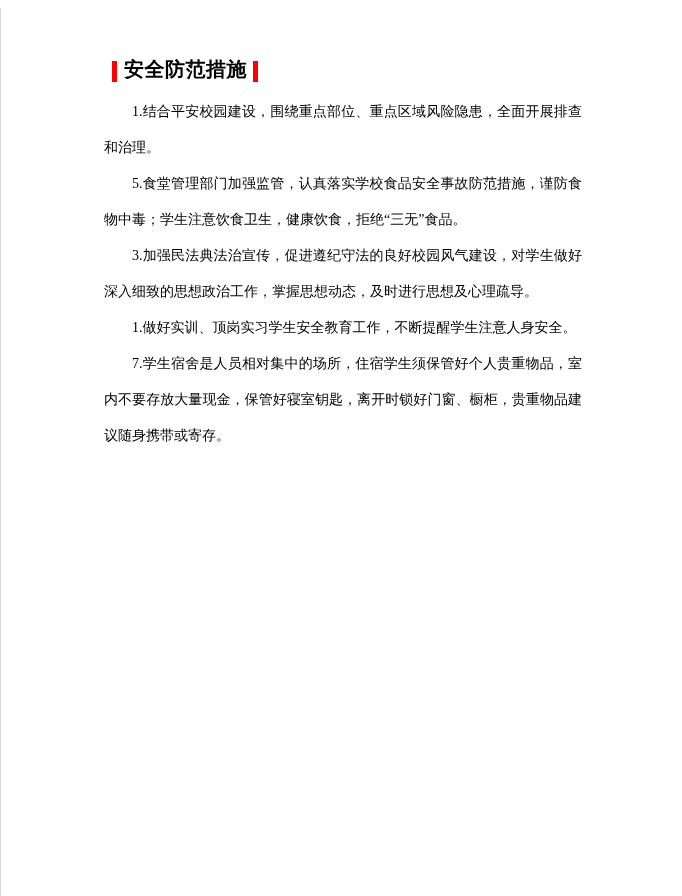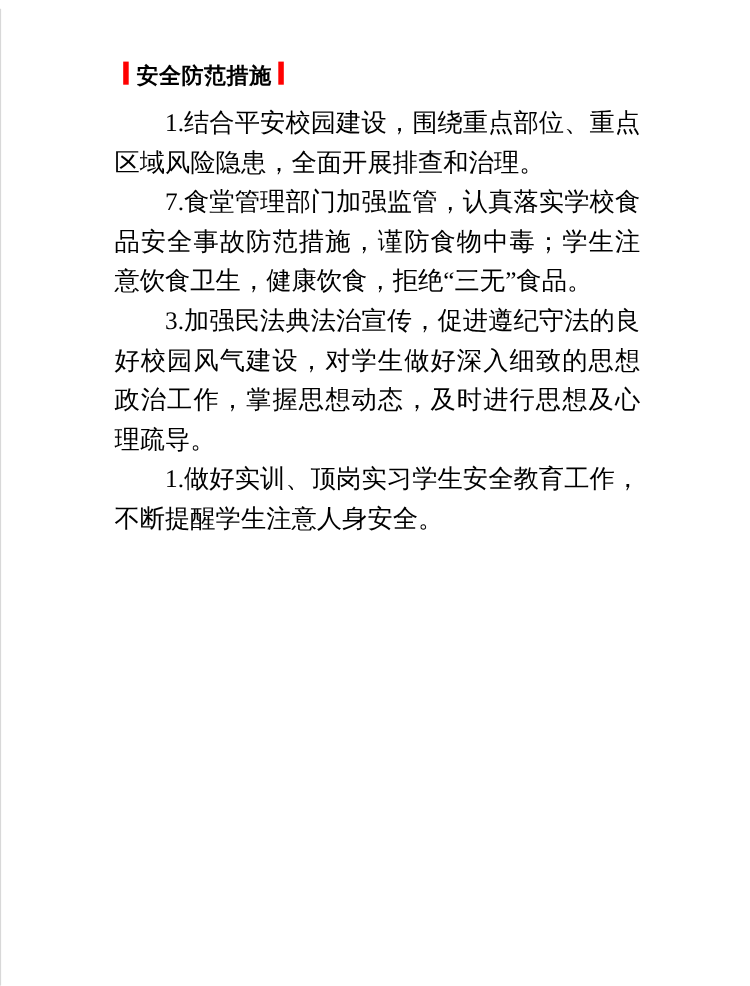--- a/index.html
+++ b/index.html
@@ -24,21 +24,21 @@
     background: #d8d8d8;
   }
   .doc {
     position: absolute;
     left: 104px;
     top: 56px;
     width: 478px;
   }
   .doc-title {
     display: flex;
-    align-items: flex-start;
+    align-items: flex-end;
     margin-left: 8px;
     margin-bottom: 12px;
     height: 26px;
   }
   .accent-bar {
     width: 5px;
     height: 21px;
     background: #ff0000;
     flex: 0 0 auto;
   }
@@ -47,21 +47,21 @@
   .doc-title-text {
     font-weight: bold;
     font-size: 20px;
     line-height: 26px;
     letter-spacing: 0.5px;
     color: #000000;
     white-space: nowrap;
   }
   .doc-body p {
     margin: 0;
-    font-size: 23px;
+    font-size: 14px;
     line-height: 36px;
     text-align: justify;
     text-justify: inter-character;
     text-indent: 2em;
     color: #000000;
   }
   .doc-body p.clipped {
     text-align-last: justify;
     white-space: nowrap;
     overflow: hidden;
@@ -75,18 +75,19 @@
 <div class="doc">
 
   <div class="doc-title">
     <span class="accent-bar left"></span>
     <span class="doc-title-text">安全防范措施</span>
     <span class="accent-bar right"></span>
   </div>
 
   <div class="doc-body">
     <p>1.结合平安校园建设，围绕重点部位、重点区域风险隐患，全面开展排查和治理。</p>
-    <p>7.食堂管理部门加强监管，认真落实学校食品安全事故防范措施，谨防食物中毒；学生注意饮食卫生，健康饮食，拒绝“三无”食品。</p>
+    <p>5.食堂管理部门加强监管，认真落实学校食品安全事故防范措施，谨防食物中毒；学生注意饮食卫生，健康饮食，拒绝“三无”食品。</p>
     <p>3.加强民法典法治宣传，促进遵纪守法的良好校园风气建设，对学生做好深入细致的思想政治工作，掌握思想动态，及时进行思想及心理疏导。</p>
     <p>1.做好实训、顶岗实习学生安全教育工作，不断提醒学生注意人身安全。</p>
+    <p>7.学生宿舍是人员相对集中的场所，住宿学生须保管好个人贵重物品，室内不要存放大量现金，保管好寝室钥匙，离开时锁好门窗、橱柜，贵重物品建议随身携带或寄存。</p>
   </div>
 
 </div>
 
 </body></html>

